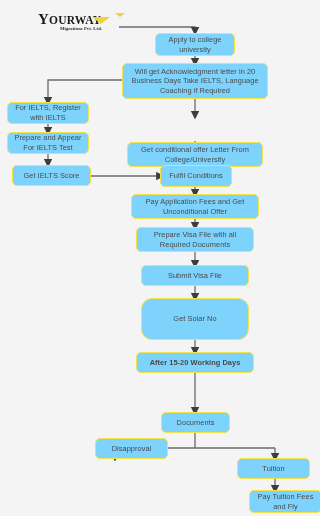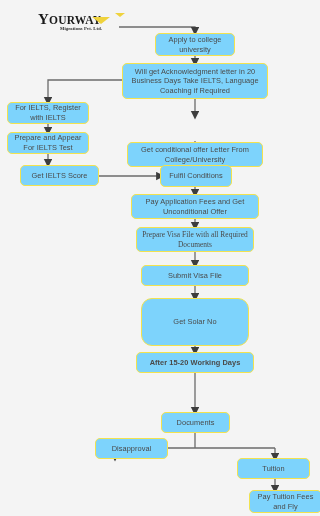--- a/index.html
+++ b/index.html
@@ -123,33 +123,33 @@
   </svg>
 
   <div class="node" style="left:155px;top:33px;width:80px;height:23px;">Apply to college university</div>
 
   <div class="node" style="left:122px;top:63px;width:146px;height:36px;">Will get Acknowledgment letter in 20 Business Days Take IELTS, Language Coaching if Required</div>
 
   <div class="node" style="left:7px;top:102px;width:82px;height:22px;">For IELTS, Register with IELTS</div>
 
   <div class="node" style="left:7px;top:132px;width:82px;height:22px;">Prepare and Appear For IELTS Test</div>
 
-  <div class="node" style="left:20px;top:165px;width:79px;height:21px;">Get IELTS Score</div>
+  <div class="node" style="left:12px;top:165px;width:79px;height:21px;">Get IELTS Score</div>
 
   <div class="node" style="left:127px;top:116px;width:136px;height:25px;margin-top:26px;">Get conditional offer Letter From College/University</div>
 
   <div class="node" style="left:160px;top:165px;width:72px;height:22px;">Fulfil Conditions</div>
 
   <div class="node" style="left:131px;top:194px;width:128px;height:25px;">Pay Application Fees and Get Unconditional Offer</div>
 
-  <div class="node" style="left:136px;top:227px;width:118px;height:25px;font-family:Liberation Serif, serif;">Prepare Visa File with all Required Documents</div>
+  <div class="node" style="left:136px;top:227px;width:118px;height:25px;">Prepare Visa File with all Required Documents</div>
 
   <div class="node" style="left:141px;top:265px;width:108px;height:21px;">Submit Visa File</div>
 
-  <div class="node tall" style="left:141px;top:298px;width:108px;height:48px;">Get Solar No</div>
+  <div class="node tall" style="left:141px;top:298px;width:108px;height:42px;">Get Solar No</div>
 
   <div class="node" style="left:136px;top:352px;width:118px;height:21px;font-weight:bold;">After 15-20 Working Days</div>
 
   <div class="node" style="left:161px;top:412px;width:69px;height:21px;">Documents</div>
 
   <div class="node" style="left:79px;top:438px;width:73px;height:21px;margin-left:16px;">Disapproval</div>
 
   <div class="node" style="left:237px;top:458px;width:73px;height:21px;">Tuition</div>
 
   <div class="node" style="left:237px;top:490px;width:73px;height:23px;margin-left:12px;">Pay Tuition Fees and Fly</div>

